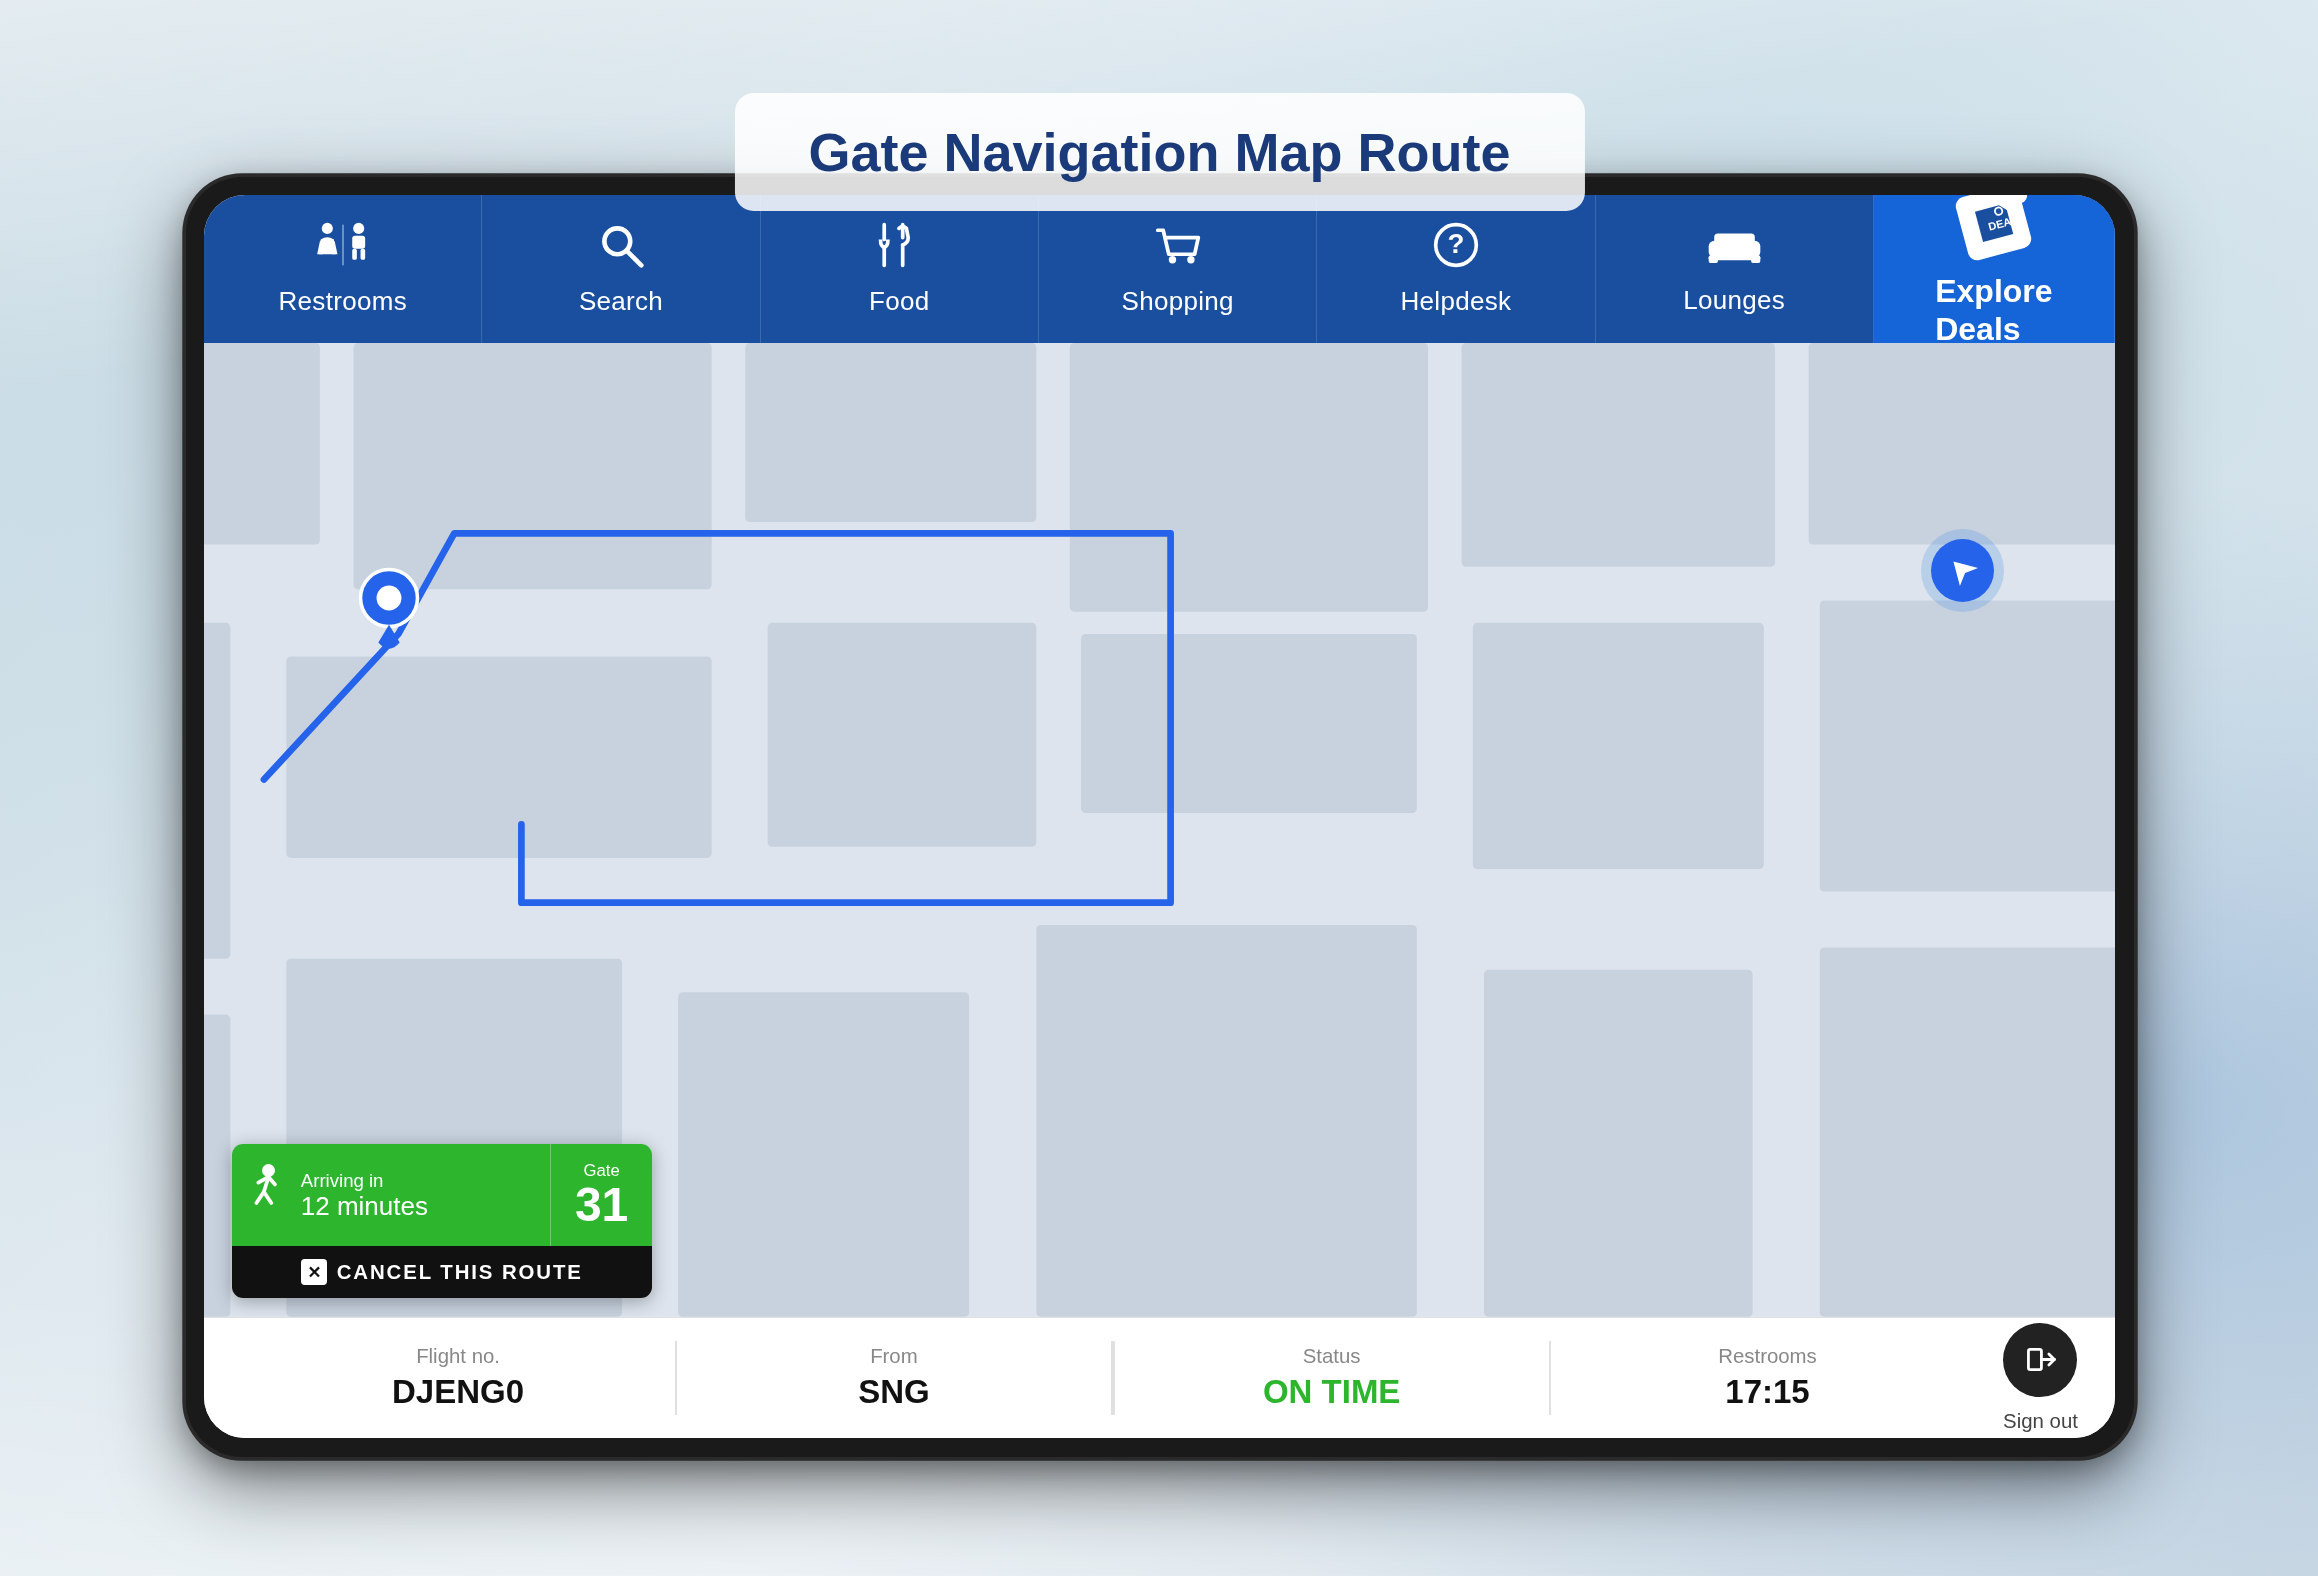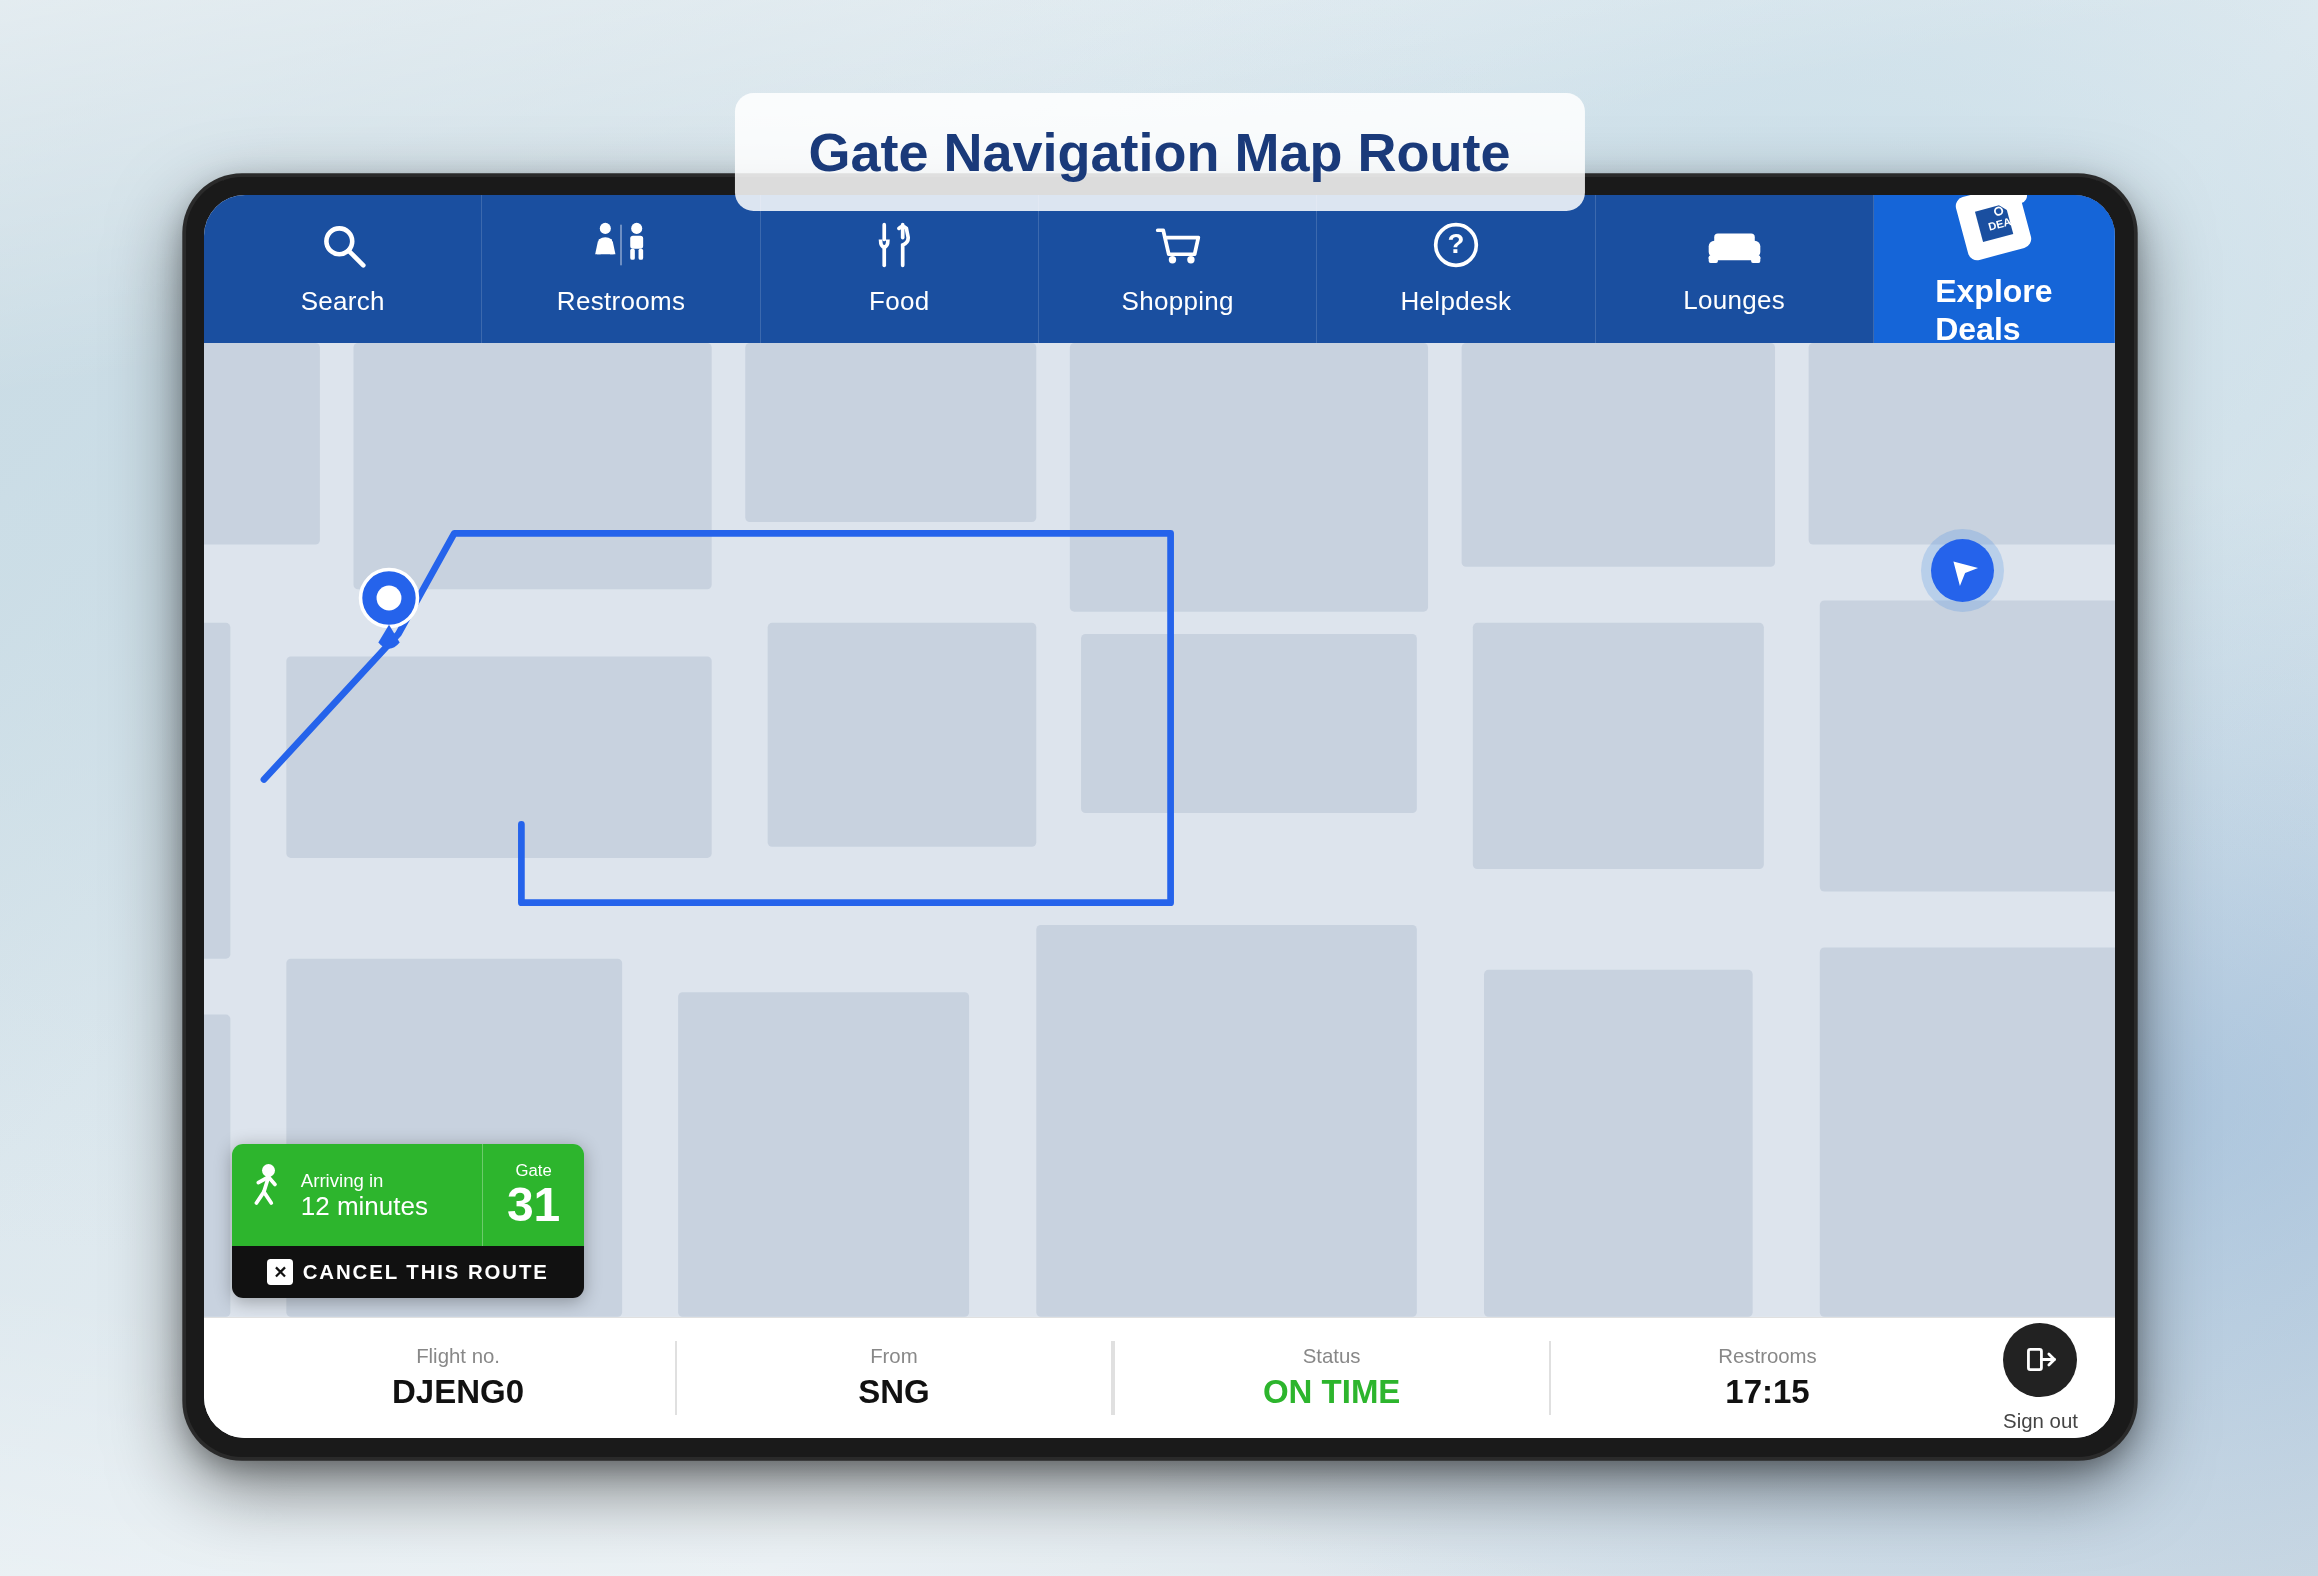--- a/index.html
+++ b/index.html
@@ -173,21 +173,21 @@
       top: 0; left: 0;
       width: 100%;
       height: 100%;
     }
 
     
     .nav-info-card {
       position: absolute;
       bottom: 18.6px;
       left: 28px;
-      width: 352px;
+      width: 420px;
       border-radius: 11px;
       overflow: hidden;
       box-shadow: 0 3.7px 18.6px rgba(0,0,0,0.3);
     }
 
     .nav-info-top {
       display: flex;
       align-items: stretch;
       height: 102px;
     }
@@ -396,47 +396,47 @@
   <h1 class="page-title">Gate Navigation Map Route</h1>
 </div>
 
 <div class="tablet-frame">
   <div class="tablet-screen">
 
     <nav class="nav-bar">
 
       <div class="nav-item">
         <div class="nav-icon">
-          <svg width="48" height="48" viewBox="0 0 52 52" fill="none">
-            <circle cx="22" cy="22" r="14" stroke="white" stroke-width="5" fill="none"></circle>
-            <line x1="32" y1="32" x2="48" y2="48" stroke="white" stroke-width="5" stroke-linecap="round"></line>
-          </svg>
-        </div>
-        <span class="nav-label">Search</span>
-      </div>
-
-      <div class="nav-item">
-        <div class="nav-icon">
           <svg width="56" height="48" viewBox="0 0 60 52" fill="white">
 
             <circle cx="13" cy="8" r="6" fill="white"></circle>
             <path d="M6 20 Q13 15 20 20 L22 36 H18 L16 28 L10 28 L8 36 H4 Z" fill="white"></path>
             <path d="M6 20 L4 34 H10 L13 26 L16 34 H22 L20 20" fill="white"></path>
 
             <path d="M5 22 L2 36 H24 L21 22 Z" fill="white"></path>
 
             <circle cx="47" cy="8" r="6" fill="white"></circle>
             <rect x="40" y="16" width="14" height="14" rx="3" fill="white"></rect>
             <rect x="40" y="30" width="5" height="12" rx="2" fill="white"></rect>
             <rect x="49" y="30" width="5" height="12" rx="2" fill="white"></rect>
 
             <rect x="29" y="4" width="2" height="44" fill="rgba(255,255,255,0.4)"></rect>
           </svg>
         </div>
         <span class="nav-label">Restrooms</span>
+      </div>
+
+      <div class="nav-item">
+        <div class="nav-icon">
+          <svg width="48" height="48" viewBox="0 0 52 52" fill="none">
+            <circle cx="22" cy="22" r="14" stroke="white" stroke-width="5" fill="none"></circle>
+            <line x1="32" y1="32" x2="48" y2="48" stroke="white" stroke-width="5" stroke-linecap="round"></line>
+          </svg>
+        </div>
+        <span class="nav-label">Search</span>
       </div>
 
       <div class="nav-item">
         <div class="nav-icon">
           <svg width="48" height="48" viewBox="0 0 52 52" fill="none">
             <line x1="10" y1="4" x2="10" y2="20" stroke="white" stroke-width="4" stroke-linecap="round"></line>
             <path d="M6 20 Q6 28 10 28 Q14 28 14 20" stroke="white" stroke-width="4" fill="none"></path>
             <line x1="10" y1="28" x2="10" y2="48" stroke="white" stroke-width="4" stroke-linecap="round"></line>
             <line x1="30" y1="4" x2="30" y2="18" stroke="white" stroke-width="4" stroke-linecap="round"></line>
             <path d="M26 8 Q30 4 34 8 L36 18 Q36 24 30 26 L30 48" stroke="white" stroke-width="4" fill="none" stroke-linecap="round"></path>

